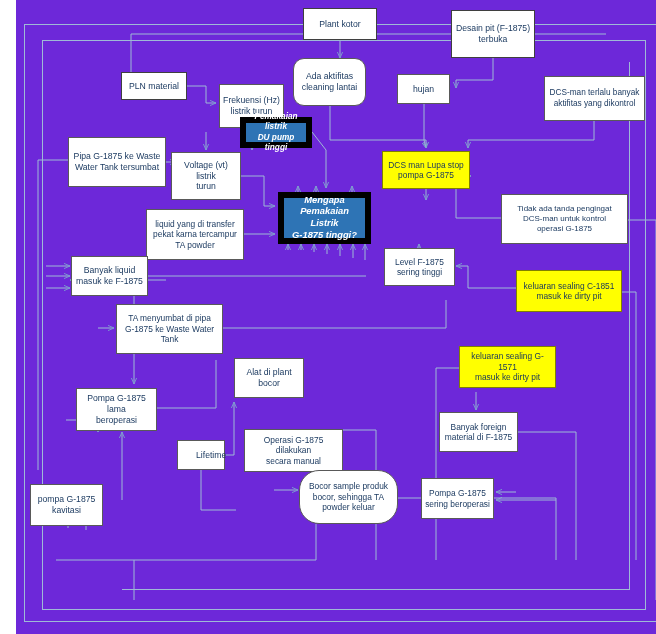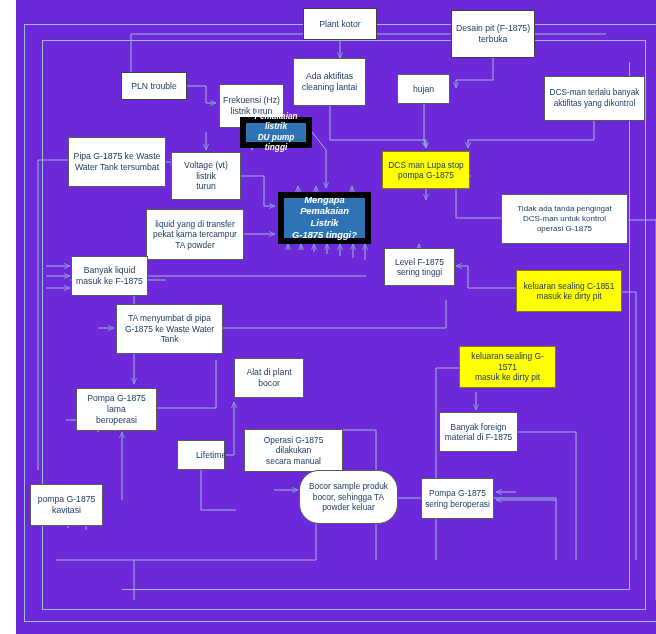--- a/index.html
+++ b/index.html
@@ -96,23 +96,23 @@
   </svg>
 
   <div id="nodes">
       <div class="node n-white" style="left: 287px; top: 8px; width: 74px; height: 32px; font-size: 6.5pt;">
         <span class="txt">Plant kotor</span>
       </div>
       <div class="node n-white" style="left: 435px; top: 10px; width: 84px; height: 48px; font-size: 6.5pt;">
         <span class="txt">Desain pit (F-1875)<br>terbuka</span>
       </div>
       <div class="node n-white" style="left: 105px; top: 72px; width: 66px; height: 28px; font-size: 6.5pt;">
-        <span class="txt">PLN trouble</span>
+        <span class="txt">PLN material</span>
       </div>
-      <div class="node n-white2" style="left: 277px; top: 58px; width: 73px; height: 48px; font-size: 6.5pt;">
+      <div class="node n-white2" style="left: 277px; top: 58px; width: 73px; height: 48px; font-size: 6.5pt; border-radius: 11px;">
         <span class="txt">Ada aktifitas<br>cleaning lantai</span>
       </div>
       <div class="node n-white2" style="left: 381px; top: 74px; width: 53px; height: 30px; font-size: 6.5pt;">
         <span class="txt">hujan</span>
       </div>
       <div class="node n-white2" style="left: 528px; top: 76px; width: 101px; height: 45px; font-size: 6.2pt;">
         <span class="txt">DCS-man terlalu banyak<br>aktifitas yang dikontrol</span>
       </div>
       <div class="node n-white2" style="left: 203px; top: 84px; width: 65px; height: 44px; font-size: 6.5pt;">
         <span class="txt">Frekuensi  (Hz)<br>listrik turun</span>

